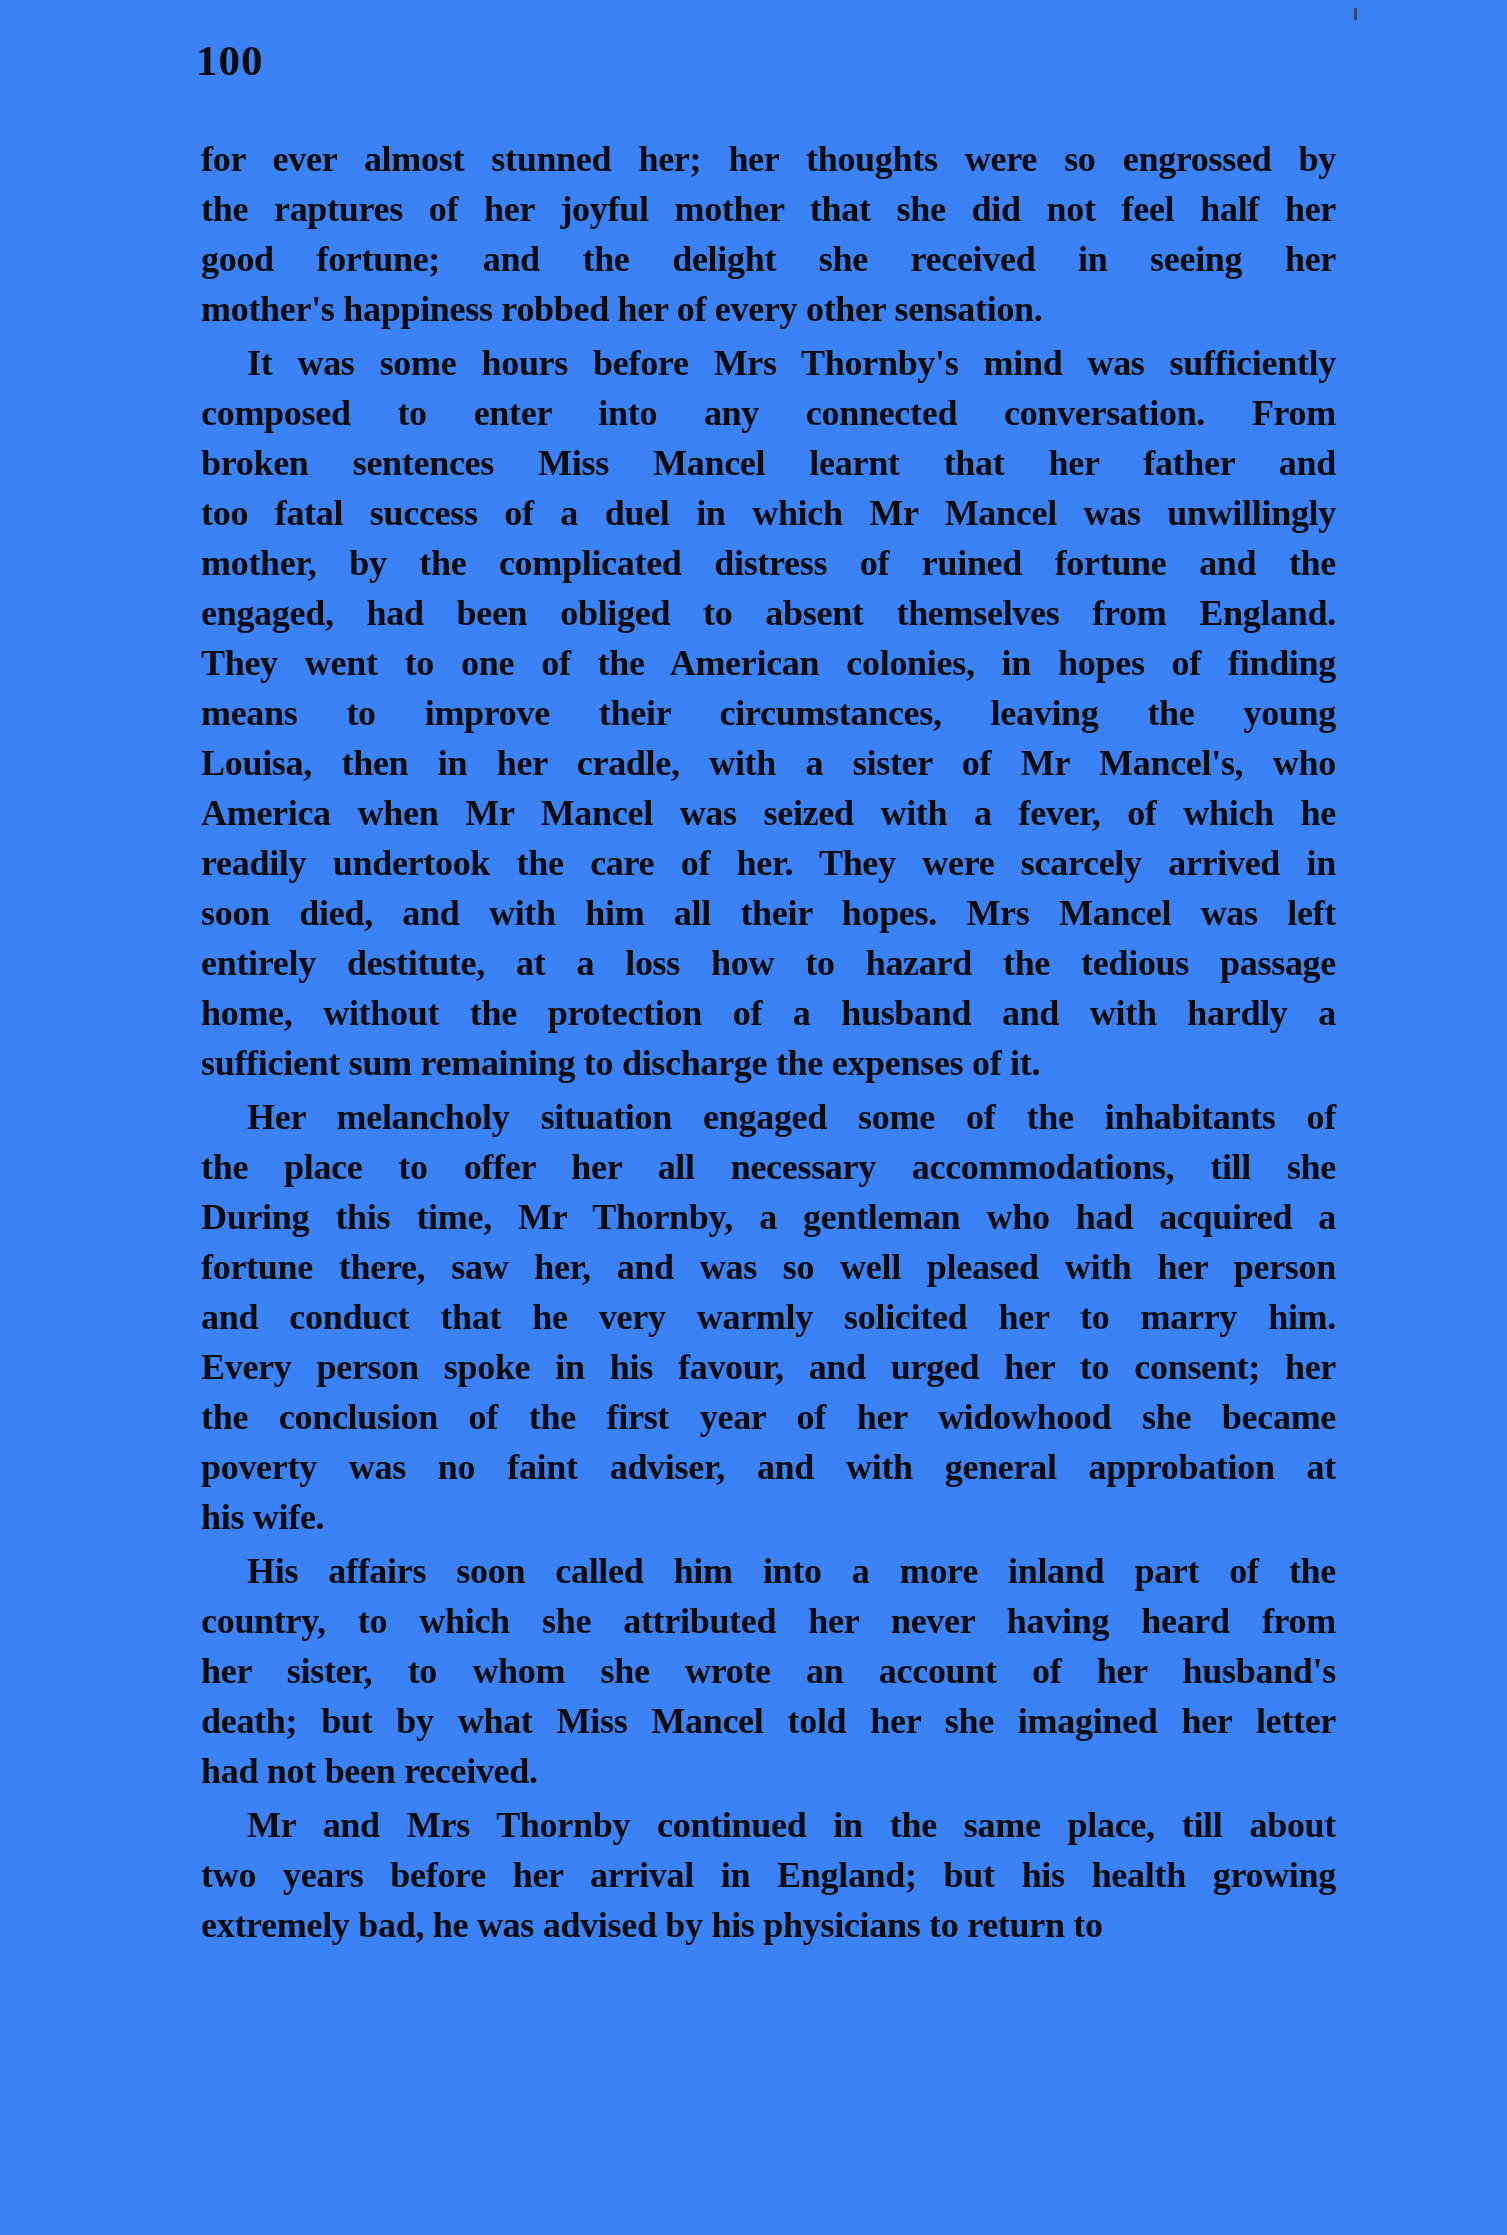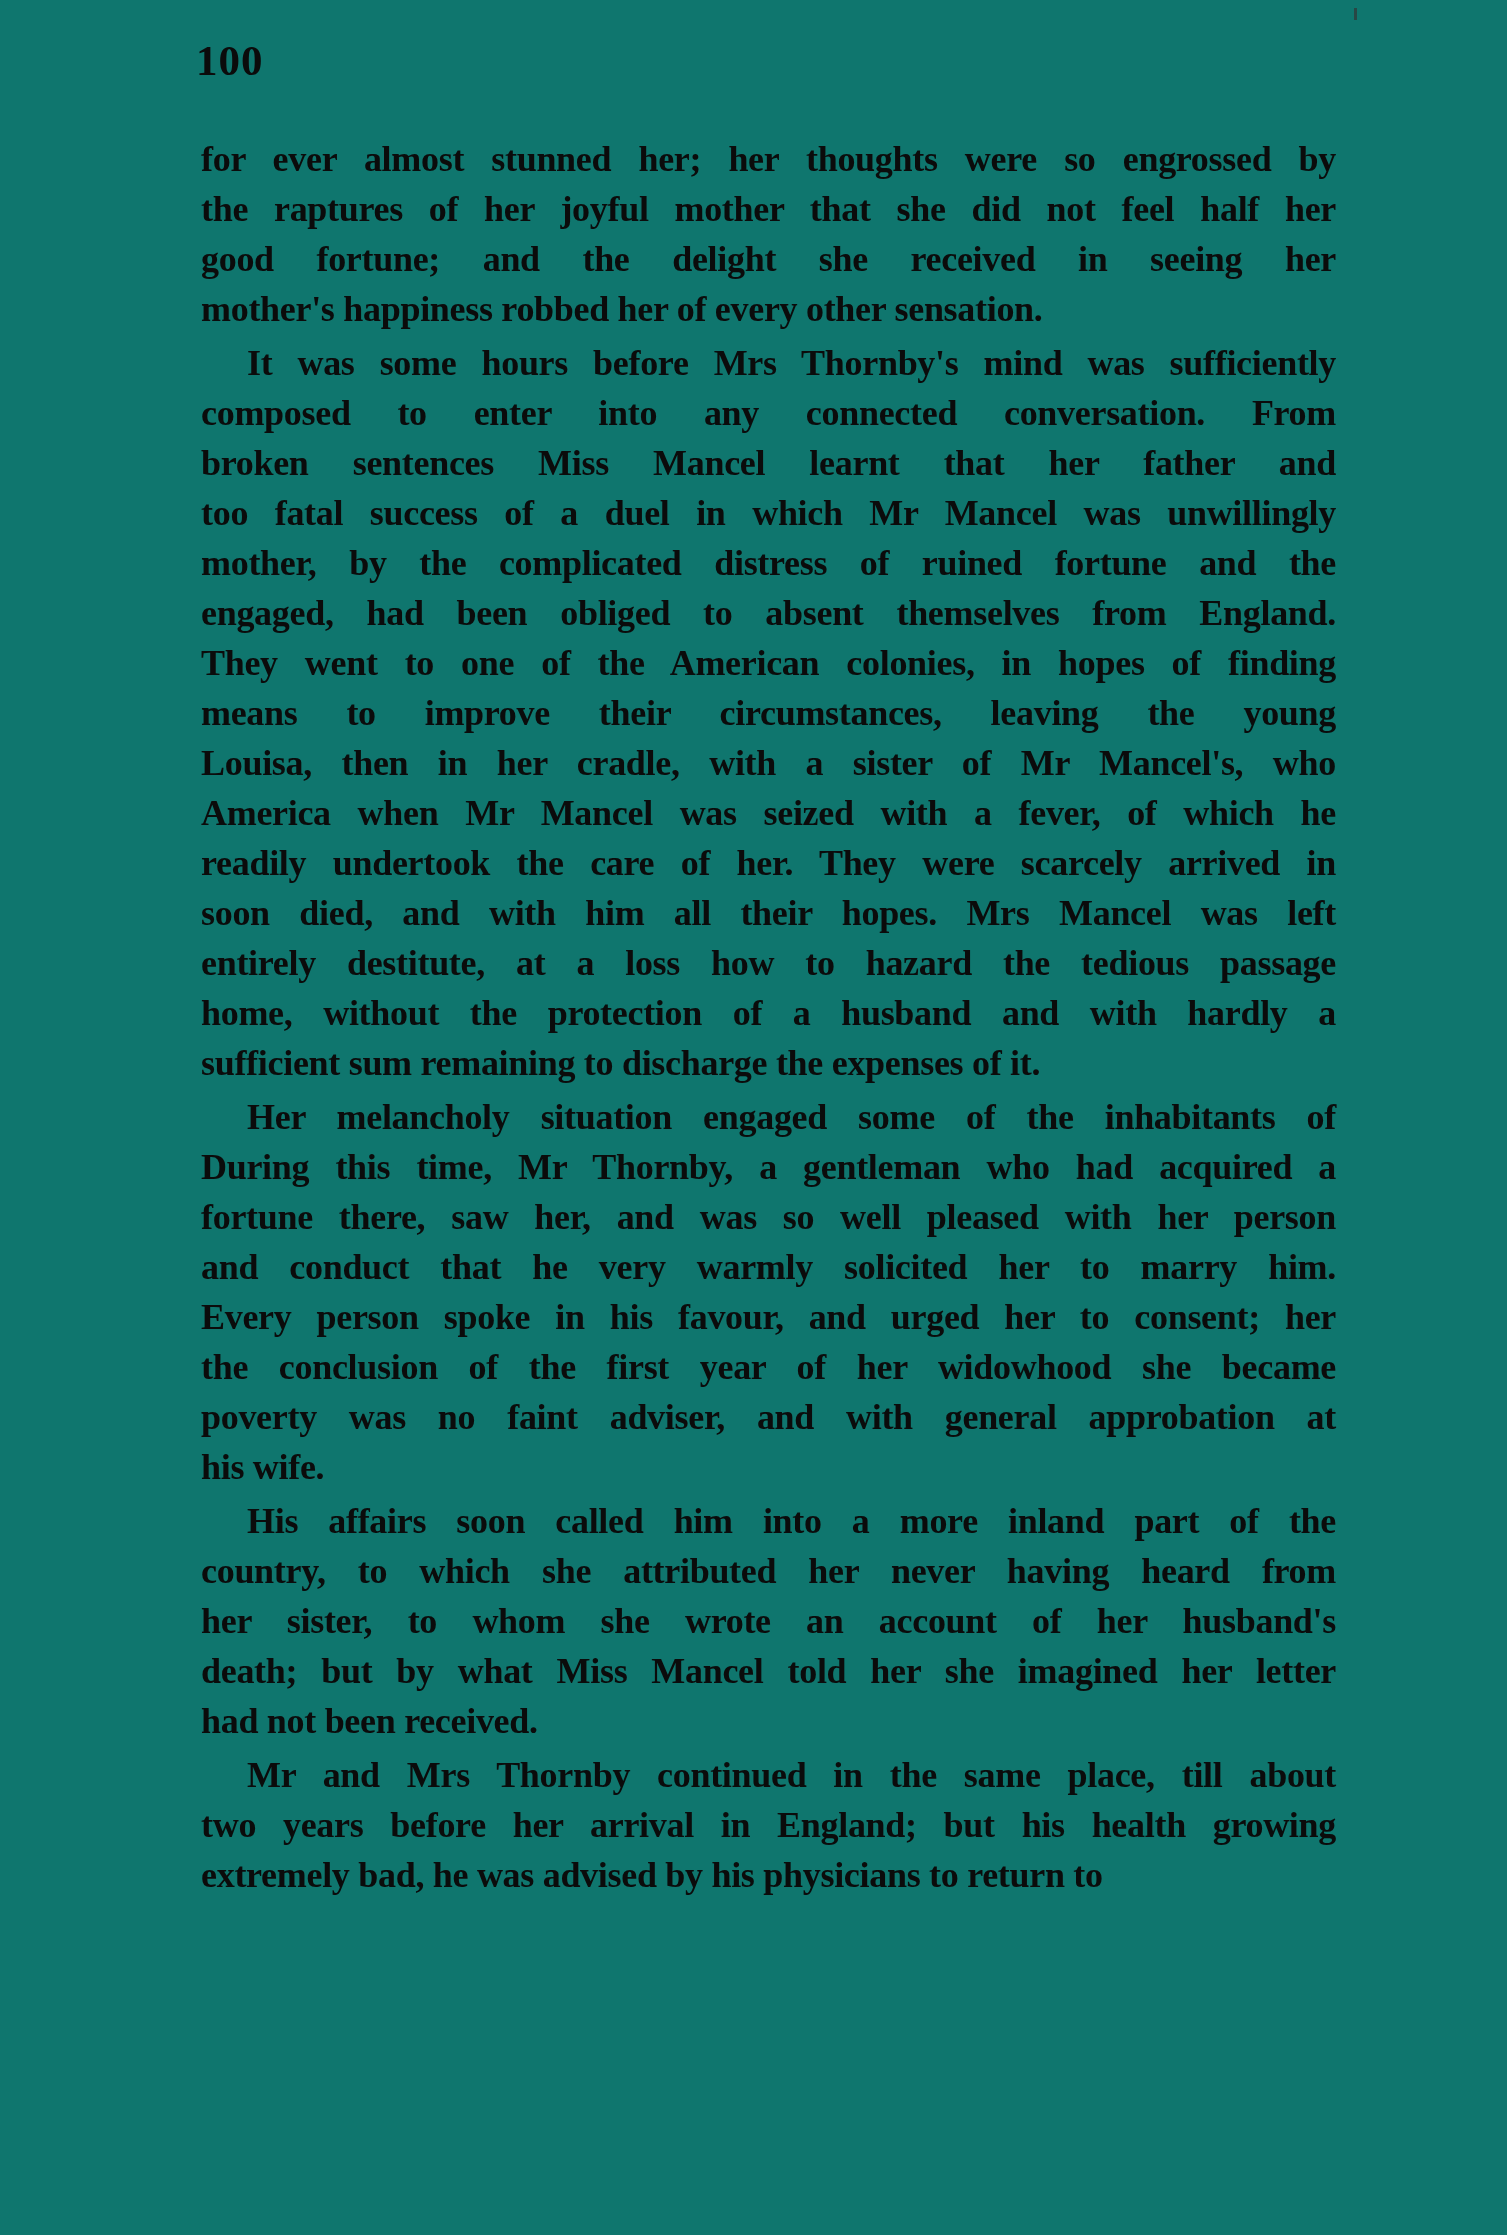--- a/index.html
+++ b/index.html
@@ -4,21 +4,21 @@
 <style>
   html, body {
     margin: 0;
     padding: 0;
     background: #ffffff;
   }
   .page {
     position: relative;
     width: 1507px;
     height: 2235px;
-    background: #0f766e;
+    background: #3b82f6;
     overflow: hidden;
     color: #0b0b0b;
     font-family: "Liberation Serif", "DejaVu Serif", serif;
   }
   .page-number {
     position: absolute;
     left: 196px;
     top: 36px;
     font-size: 43px;
     font-weight: 700;
@@ -83,20 +83,21 @@
         <div class="line">Louisa, then in her cradle, with a sister of Mr Mancel's, who</div>
         <div class="line">America when Mr Mancel was seized with a fever, of which he</div>
         <div class="line">readily undertook the care of her. They were scarcely arrived in</div>
         <div class="line">soon died, and with him all their hopes. Mrs Mancel was left</div>
         <div class="line">entirely destitute, at a loss how to hazard the tedious passage</div>
         <div class="line">home, without the protection of a husband and with hardly a</div>
         <div class="line last">sufficient sum remaining to discharge the expenses of it.</div>
       </div>
       <div class="para">
         <div class="line first-indent">Her melancholy situation engaged some of the inhabitants of</div>
+        <div class="line">the place to offer her all necessary accommodations, till she</div>
         <div class="line">During this time, Mr Thornby, a gentleman who had acquired a</div>
         <div class="line">fortune there, saw her, and was so well pleased with her person</div>
         <div class="line">and conduct that he very warmly solicited her to marry him.</div>
         <div class="line">Every person spoke in his favour, and urged her to consent; her</div>
         <div class="line">the conclusion of the first year of her widowhood she became</div>
         <div class="line">poverty was no faint adviser, and with general approbation at</div>
         <div class="line last">his wife.</div>
       </div>
       <div class="para">
         <div class="line first-indent">His affairs soon called him into a more inland part of the</div>

